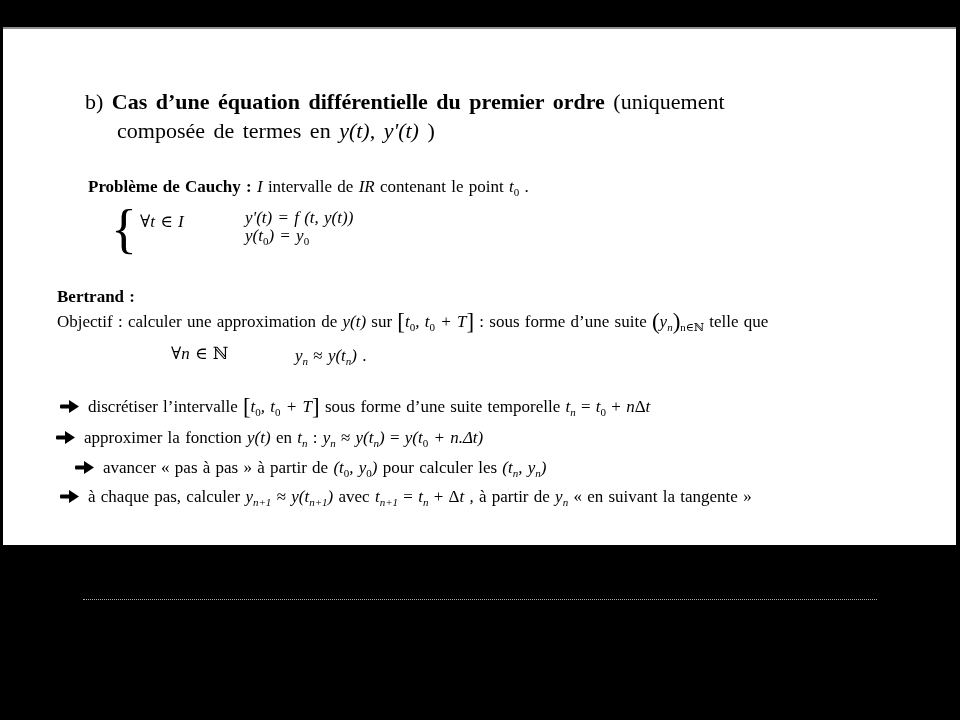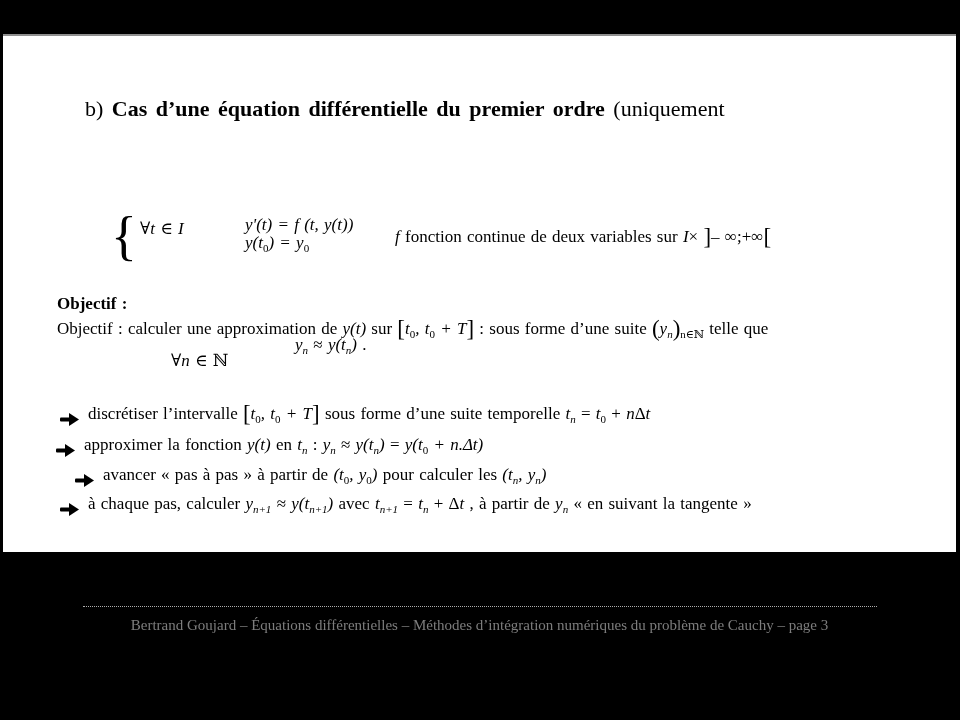--- a/index.html
+++ b/index.html
@@ -4,66 +4,67 @@
 <style>
   html,body{margin:0;padding:0;}
   body{
     width:960px;height:720px;overflow:hidden;position:relative;
     background:#000;
     font-family:"Liberation Serif","DejaVu Serif",serif;
     -webkit-font-smoothing:antialiased;
   }
   .slide{
     position:absolute;left:3px;top:27px;width:953px;height:518px;
-    background:#fff;border-top:2px solid #8f8f8f;box-sizing:border-box;margin-top:7px;
+    background:#fff;border-top:2px solid #8f8f8f;box-sizing:border-box;
   }
   .line{
     position:absolute;white-space:nowrap;color:#000;
     font-size:17px;line-height:23px;word-spacing:1px;
   }
   .title-line{font-size:22px;line-height:28px;word-spacing:3px;}
   .seg-b{font-weight:bold;}
   .seg-i{font-style:italic;}
   .seg-sub{font-size:11px;vertical-align:-4px;font-style:normal;}
   .seg-subi{font-size:11px;vertical-align:-4px;font-style:italic;}
   .seg-big{font-size:23px;line-height:0;vertical-align:-2px;}
   .brace{
     position:absolute;color:#000;font-size:54px;line-height:56px;
     font-weight:400;font-family:"Liberation Serif","DejaVu Serif",serif;
   }
-  .bullet{display:flex;align-items:center;}
+  .bullet{display:flex;align-items:flex-start;}
   .arrow{flex:0 0 auto;margin:5px 9px 0 0;display:inline-block;line-height:0;}
   .arrow svg{display:block;}
   .divider{
     position:absolute;height:0;border-top:1px dotted #adadad;
   }
   .footer{
     position:absolute;left:0;width:100%;text-align:center;
     font-size:15px;line-height:20px;color:#7d7d7d;white-space:nowrap;
   }
 </style>
 </head>
 <body>
 
 <div class="slide">
 
   <div class="line title-line" style="left:82px;top:59px"><span>b) </span><span class="seg-b">Cas d’une équation différentielle du premier ordre </span><span>(uniquement</span></div>
+  <div class="line title-line" style="left:114px;top:88px"><span>composée de termes en  </span><span class="seg-i">y(t), y'(t)</span><span> )</span></div>
 
+  <div class="line" style="left:85px;top:146px"><span class="seg-b">Problème de Cauchy :</span><span>  </span><span class="seg-i">I</span><span> intervalle de </span><span class="seg-i">IR</span><span> contenant le point </span><span class="seg-i">t</span><span class="seg-sub">0</span><span> .</span></div>
 
   <div class="brace" style="left:108px;top:172px">{</div>
   <div class="line" style="left:137px;top:181px"><span>∀</span><span class="seg-i">t</span><span> ∈ </span><span class="seg-i">I</span></div>
   <div class="line" style="left:242px;top:177px"><span class="seg-i">y'(t) = f (t, y(t))</span></div>
   <div class="line" style="left:242px;top:195px"><span class="seg-i">y(t</span><span class="seg-sub">0</span><span class="seg-i">) = y</span><span class="seg-sub">0</span></div>
-  <div class="line" style="left:392px;top:189px"><span class="seg-i">f</span><span>  fonction continue de deux variables sur </span><span class="seg-i">I</span><span>× </span><span class="seg-big">]</span><span>– ∞;+∞</span><span class="seg-big">[</span></div>
 
-  <div class="line" style="left:54px;top:256px"><span class="seg-b">Objectif :</span></div>
+  <div class="line" style="left:54px;top:256px"><span class="seg-b">Bertrand :</span></div>
   <div class="line" style="left:54px;top:281px"><span>Objectif : calculer une approximation de  </span><span class="seg-i">y(t)</span><span> sur </span><span class="seg-big">[</span><span class="seg-i">t</span><span class="seg-sub">0</span><span class="seg-i">, </span><span class="seg-i">t</span><span class="seg-sub">0</span><span class="seg-i"> + T</span><span class="seg-big">]</span><span> : sous forme d’une suite </span><span class="seg-big">(</span><span class="seg-i">y</span><span class="seg-subi">n</span><span class="seg-big">)</span><span class="seg-sub">n∈ℕ</span><span>  telle que</span></div>
 
   <div class="line" style="left:168px;top:313px"><span>∀</span><span class="seg-i">n</span><span> ∈ ℕ</span></div>
-  <div class="line" style="left:292px;top:297px"><span class="seg-i">y</span><span class="seg-subi">n</span><span> ≈ </span><span class="seg-i">y(t</span><span class="seg-subi">n</span><span class="seg-i">)</span><span> .</span></div>
+  <div class="line" style="left:292px;top:315px"><span class="seg-i">y</span><span class="seg-subi">n</span><span> ≈ </span><span class="seg-i">y(t</span><span class="seg-subi">n</span><span class="seg-i">)</span><span> .</span></div>
 
   <div class="line bullet" style="left:57px;top:366px">
     <span class="arrow">
         <svg width="19" height="13" viewBox="0 0 19 13" fill="#000">
           <rect x="0" y="4.5" width="10" height="4" rx="1"></rect>
           <polygon points="9,0 19,6.5 9,13"></polygon>
         </svg>
       </span>
     <span><span>discrétiser l’intervalle </span><span class="seg-big">[</span><span class="seg-i">t</span><span class="seg-sub">0</span><span class="seg-i">, </span><span class="seg-i">t</span><span class="seg-sub">0</span><span class="seg-i"> + T</span><span class="seg-big">]</span><span> sous forme d’une suite temporelle  </span><span class="seg-i">t</span><span class="seg-subi">n</span><span> = </span><span class="seg-i">t</span><span class="seg-sub">0</span><span> + </span><span class="seg-i">n</span><span>Δ</span><span class="seg-i">t</span></span>
   </div>
@@ -89,15 +90,14 @@
     <span class="arrow">
         <svg width="19" height="13" viewBox="0 0 19 13" fill="#000">
           <rect x="0" y="4.5" width="10" height="4" rx="1"></rect>
           <polygon points="9,0 19,6.5 9,13"></polygon>
         </svg>
       </span>
     <span><span>à chaque pas, calculer  </span><span class="seg-i">y</span><span class="seg-subi">n+1</span><span> ≈ </span><span class="seg-i">y(t</span><span class="seg-subi">n+1</span><span class="seg-i">)</span><span> avec  </span><span class="seg-i">t</span><span class="seg-subi">n+1</span><span> = </span><span class="seg-i">t</span><span class="seg-subi">n</span><span> + Δ</span><span class="seg-i">t</span><span> , à partir de  </span><span class="seg-i">y</span><span class="seg-subi">n</span><span>  « en suivant la tangente »</span></span>
   </div>
 
   <div class="divider" style="left:80px;top:570px;width:794px"></div>
-  <div class="footer" style="top:579px">Bertrand Goujard – Équations différentielles – Méthodes d’intégration numériques du problème de Cauchy  – page 3</div>
 
 </div>
 
 </body></html>

